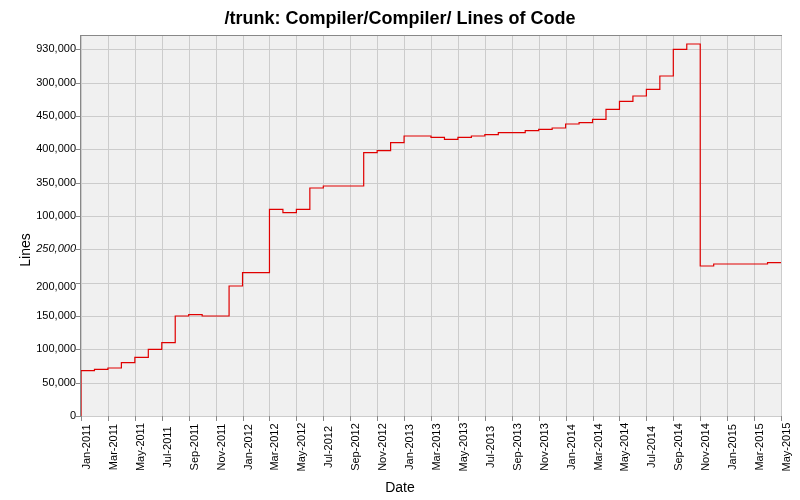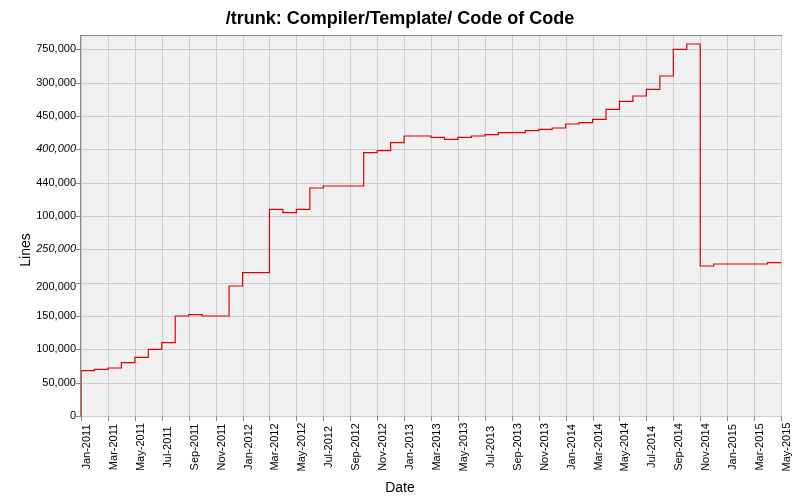--- a/index.html
+++ b/index.html
@@ -105,21 +105,21 @@
     bottom: -5px;
     width: 1px;
     height: 5px;
     background: #888;
   }
 </style>
 </head>
 <body>
 
 <div class="chart-container">
-  <div class="chart-title">/trunk: Compiler/Template/ Code of Code</div>
+  <div class="chart-title">/trunk: Compiler/Compiler/ Lines of Code</div>
   <div class="y-axis-label">Lines</div>
   <div class="x-axis-label">Date</div>
 
   <div class="plot-area">
     <div id="gridlines">
         <div class="gridline-h" style="top: 380px;"></div>
         <div class="tick-mark-y" style="top: 380px;"></div>
         <div class="gridline-h" style="top: 346.667px;"></div>
         <div class="tick-mark-y" style="top: 346.667px;"></div>
         <div class="gridline-h" style="top: 313.333px;"></div>
@@ -203,25 +203,25 @@
   </div>
 
   <div id="y-ticks">
       <div class="y-tick-label" style="top: 415px;">0</div>
       <div class="y-tick-label" style="top: 381.667px;">50,000</div>
       <div class="y-tick-label" style="top: 348.333px;">100,000</div>
       <div class="y-tick-label" style="top: 315px;">150,000</div>
       <div class="y-tick-label" style="top: 286px;">200,000</div>
       <div class="y-tick-label" style="top: 248.333px; font-style: italic;">250,000</div>
       <div class="y-tick-label" style="top: 215px;">100,000</div>
-      <div class="y-tick-label" style="top: 181.667px;">440,000</div>
-      <div class="y-tick-label" style="top: 148.333px; font-style: italic;">400,000</div>
+      <div class="y-tick-label" style="top: 181.667px;">350,000</div>
+      <div class="y-tick-label" style="top: 148.333px;">400,000</div>
       <div class="y-tick-label" style="top: 115px;">450,000</div>
       <div class="y-tick-label" style="top: 81.6667px;">300,000</div>
-      <div class="y-tick-label" style="top: 48.3333px;">750,000</div>
+      <div class="y-tick-label" style="top: 48.3333px;">930,000</div>
     </div>
   <div id="x-ticks">
       <div class="x-tick-label" style="left: 80px; top: 447px;">Jan-2011</div>
       <div class="x-tick-label" style="left: 106.923px; top: 447px;">Mar-2011</div>
       <div class="x-tick-label" style="left: 133.846px; top: 447px;">May-2011</div>
       <div class="x-tick-label" style="left: 160.769px; top: 447px;">Jul-2011</div>
       <div class="x-tick-label" style="left: 187.692px; top: 447px;">Sep-2011</div>
       <div class="x-tick-label" style="left: 214.615px; top: 447px;">Nov-2011</div>
       <div class="x-tick-label" style="left: 241.538px; top: 447px;">Jan-2012</div>
       <div class="x-tick-label" style="left: 268.462px; top: 447px;">Mar-2012</div>

